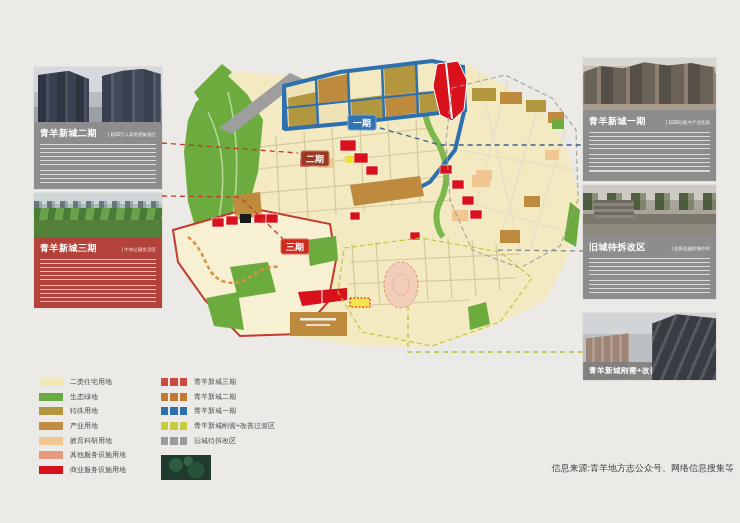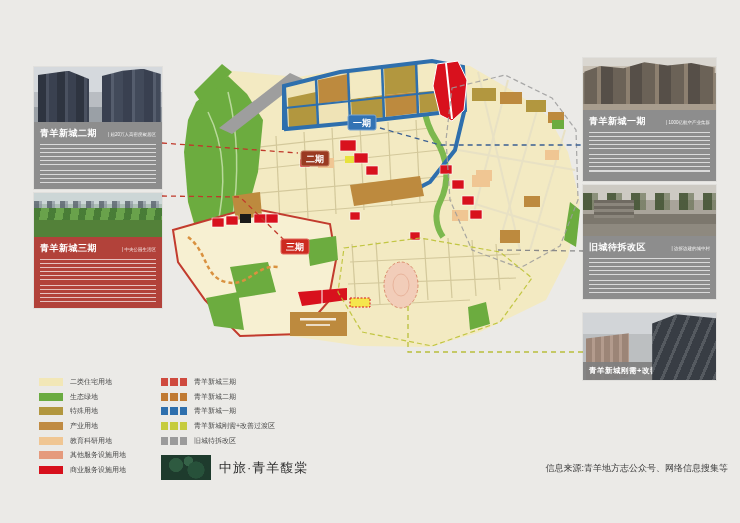--- a/index.html
+++ b/index.html
@@ -60,21 +60,21 @@
   .swd i{flex:1;background:currentColor;}
   .ll{font-size:7px;color:#4a4a4a;white-space:nowrap;}
 
   
   .logo-img{position:absolute;left:161px;top:455px;width:50px;height:25px;background:
      radial-gradient(circle at 30% 40%, #2e5a40 0 18%, transparent 19%),
      radial-gradient(circle at 70% 60%, #27513a 0 22%, transparent 23%),
      radial-gradient(circle at 55% 25%, #356348 0 14%, transparent 15%),
      #1e3b2d;}
   .logo-text{position:absolute;left:219px;top:459px;font-size:13px;color:#2f2f2f;letter-spacing:1px;}
-  .source{position:absolute;left:6px;top:462px;width:722px;text-align:right;font-size:9px;color:#3f3f3f;}
+  .source{position:absolute;left:12px;top:462px;width:722px;text-align:right;font-size:9px;color:#3f3f3f;}
 </style>
 </head>
 <body>
 
 <div class="page">
 
   <svg class="abs" style="left:0;top:0" width="740" height="523" viewBox="0 0 740 523">
 
     <polygon fill="#f3eac2" points="
       193,107 223,70 298,77 340,70 430,60 470,66 518,94 548,116 568,152 580,202 568,257
@@ -354,16 +354,15 @@
       <span class="swd" style="color: rgb(155, 155, 155);">
           <i></i>
           <i></i>
           <i></i>
         </span>
       <span class="ll">旧城待拆改区</span>
       </div>
   </div>
 
   <div class="logo-img"></div>
-  <div class="logo-text">中旅·青羊馥棠</div>
   <div class="source">信息来源:青羊地方志公众号、网络信息搜集等</div>
 
 </div>
 
 </body></html>

